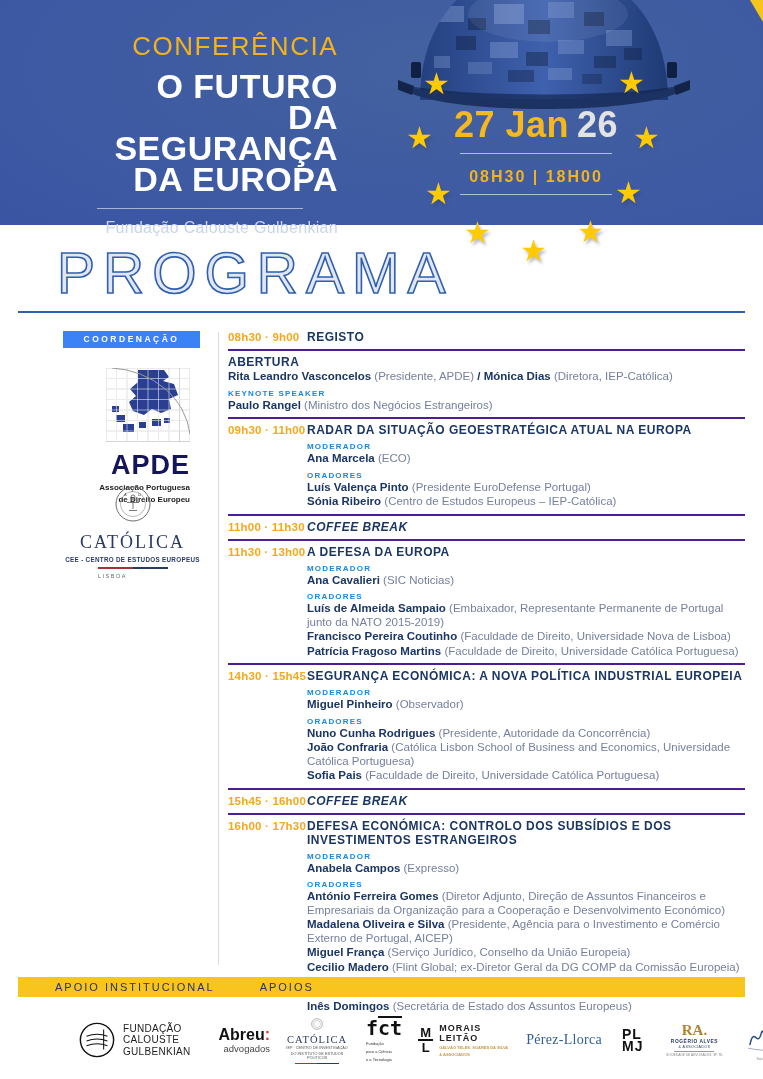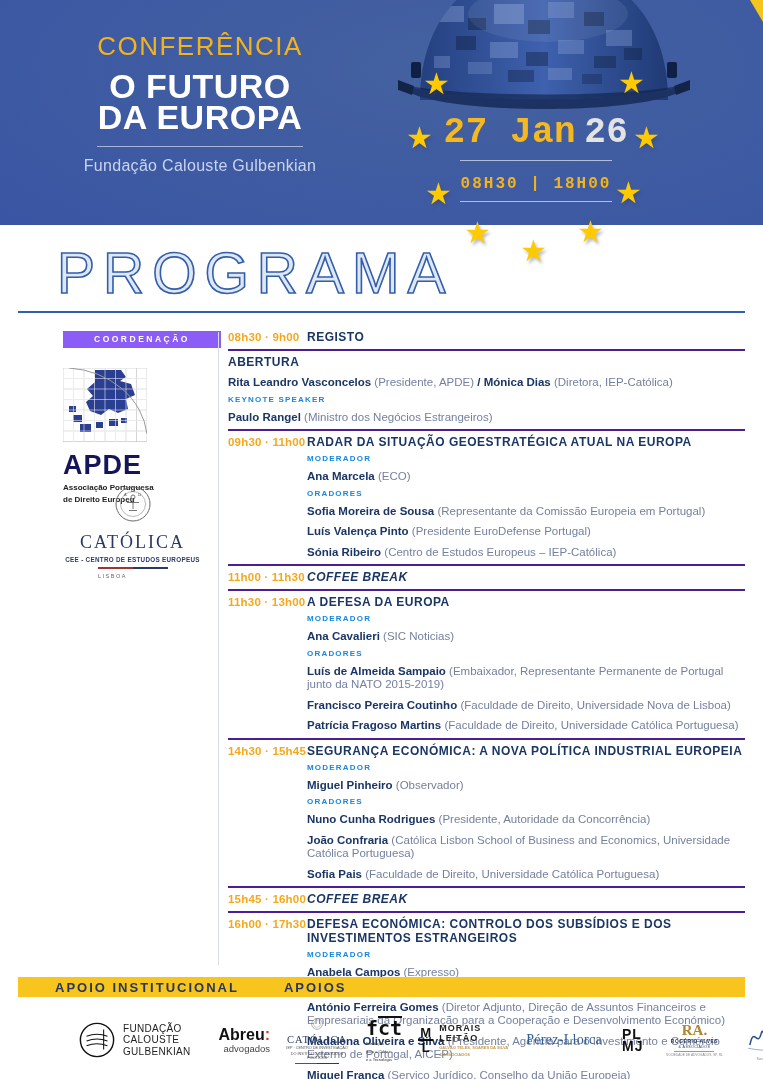--- a/index.html
+++ b/index.html
@@ -4,75 +4,75 @@
 <style>
   html,body{margin:0;padding:0;background:#ffffff;}
   .poster{position:relative;width:763px;height:1079px;background:#ffffff;overflow:hidden;
           font-family:"Liberation Sans",sans-serif;}
 
   
   .banner{position:absolute;left:0;top:0;width:763px;height:225px;
           background:radial-gradient(130% 170% at 60% 30%, #44619f 0%, #3b57a4 55%, #32499a 100%);}
   .corner-accent{position:absolute;right:0;top:0;width:13px;height:22px;background:#F5C51D;
                  clip-path:polygon(0 0,100% 0,100% 100%);}
-  .header-left{position:absolute;left:62px;top:31px;width:276px;text-align:center;}
+  .header-left{position:absolute;left:62px;top:31px;width:276px;text-align:right;}
   .kicker{font-size:26px;font-weight:400;letter-spacing:1.5px;color:#F2B31D;}
   .title-line{font-size:34px;font-weight:800;line-height:31px;color:#ffffff;letter-spacing:.5px;margin-top:0;}
   .title-wrap{margin-top:9px;}
   .hdr-divider{width:206px;height:1px;background:rgba(255,255,255,.55);margin:13px auto 0;}
   .venue{font-size:16px;font-weight:300;color:#C9D4F0;margin-top:10px;letter-spacing:.3px;}
 
-  .date-block{position:absolute;left:425px;top:112px;width:222px;text-align:center;font-family:Liberation Mono, monospace;}
+  .date-block{position:absolute;left:425px;top:104px;width:222px;text-align:center;}
   .date-line{font-size:36px;font-weight:800;letter-spacing:.5px;}
   .date-day{color:#F5B81E;}
   .date-year{color:#E3E3E3;margin-left:8px;}
   .date-rule{width:152px;height:1px;background:rgba(255,255,255,.6);margin:7px auto 0;}
   .hours{font-size:16px;font-weight:600;letter-spacing:2px;color:#F2B31D;margin-top:14px;}
   .date-rule2{width:152px;height:1px;background:rgba(255,255,255,.6);margin:8px auto 0;}
 
   .helmet{position:absolute;left:398px;top:0;width:292px;height:112px;}
   .star{position:absolute;font-size:30px;line-height:1;color:#FFCB00;
         text-shadow:2px 3px 3px rgba(60,65,90,.35);z-index:5;}
 
   
   .programa{position:absolute;left:57px;top:240px;font-size:57px;font-weight:400;letter-spacing:8px;
             color:rgba(47,95,174,.15);-webkit-text-stroke:1.6px #2F5FAE;}
   .programa-rule{position:absolute;left:18px;right:18px;top:311px;height:1.5px;background:#2F5FAE;}
 
   
-  .coord-badge{position:absolute;left:63px;top:331px;width:158px;height:17px;background:#8b5cf6;
+  .coord-badge{position:absolute;left:63px;top:331px;width:137px;height:17px;background:#3b82f6;
                color:#fff;font-size:8.5px;font-weight:700;letter-spacing:2.5px;text-align:center;line-height:17px;}
-  .apde-block{position:absolute;left:63px;top:368px;width:139px;text-align:left;}
+  .apde-block{position:absolute;left:51px;top:368px;width:139px;text-align:right;}
   .apde-name{font-size:27px;font-weight:800;color:#15155A;letter-spacing:1px;margin-top:4px;}
   .apde-caption{font-size:8px;line-height:9.5px;color:#222;margin-top:2px;font-weight:600;}
   .catolica-block{position:absolute;left:63px;top:485px;width:139px;text-align:center;}
   .catolica-name{font-family:"Liberation Serif",serif;font-size:18px;letter-spacing:2px;color:#2A3A66;margin-top:5px;}
   .catolica-caption{font-size:6.3px;font-weight:700;color:#2A3A66;letter-spacing:.3px;margin-top:3px;}
   .catolica-bar{width:70px;height:2px;margin:4px auto 0;background:linear-gradient(to right,#A23333 50%,#2A3A66 50%);}
   .catolica-city{font-size:5.5px;color:#666;letter-spacing:1.5px;margin-top:4px;text-align:left;padding-left:35px;}
 
   .col-divider{position:absolute;left:218px;top:332px;width:1px;height:633px;background:#D8DCE6;}
 
   
   .program-list{position:absolute;left:228px;top:326px;width:517px;}
   .session{display:flex;padding:4px 0 5px;border-bottom:2px solid #4c1d95;}
   .session:last-child{border-bottom:none;}
   .s-time{flex:0 0 79px;font-size:11.5px;font-weight:700;color:#F5A81C;letter-spacing:.2px;line-height:14px;}
   .s-body{flex:1;min-width:0;}
   .s-title{font-size:12px;font-weight:700;color:#1B3665;letter-spacing:.5px;line-height:14px;}
   .s-title.it{font-style:italic;}
   .s-label{font-size:8px;font-weight:700;color:#1787E0;letter-spacing:1.2px;line-height:9px;margin-top:5px;}
-  .s-person{font-size:11.5px;line-height:13.5px;margin-top:7px;}
+  .s-person{font-size:11.5px;line-height:13.5px;margin-top:1px;}
   .s-person .nm{font-weight:700;color:#1B3665;}
   .s-person .rl{font-weight:400;color:#75809E;}
 
   
   .apoio-bar{position:absolute;left:18px;right:18px;top:977px;height:20px;background:#F7C51D;
              display:flex;align-items:center;}
-  .apoio-label{font-size:13px;font-weight:700;letter-spacing:2px;color:#26365F;text-align:center;}
+  .apoio-label{font-size:11px;font-weight:400;letter-spacing:2px;color:#26365F;text-align:center;}
   .apoio-inst{margin-left:37px;}
   .apoio-sup{margin-left:45px;}
 
   .logos{position:absolute;left:78px;right:14px;top:1008px;height:64px;display:flex;align-items:center;}
   .logo{flex:0 0 auto;}
   .gulbenkian{display:flex;align-items:center;gap:7px;}
   .gulb-text{font-size:10px;line-height:11.5px;font-weight:500;color:#222;letter-spacing:.3px;}
   .foot-div{width:1px;height:42px;background:#CCCCCC;margin:0 12px 0 14px;}
   .abreu{text-align:right;margin-left:2px;}
   .abreu-name{font-size:16px;font-weight:800;color:#111;}
@@ -106,20 +106,21 @@
 </head>
 <body>
 
 <div class="poster">
 
   <div class="banner">
     <div class="header-left">
       <div class="kicker">CONFERÊNCIA</div>
       <div class="title-wrap">
         <div class="title-line">O FUTURO</div>
+        <div class="title-line">DA SEGURANÇA</div>
         <div class="title-line">DA EUROPA</div>
       </div>
       <div class="hdr-divider"></div>
       <div class="venue">Fundação Calouste Gulbenkian</div>
     </div>
 
     <svg class="helmet" viewBox="0 0 292 112">
       <defs>
         <linearGradient id="hg" x1="0" y1="0" x2="1" y2="0">
           <stop offset="0" stop-color="#24407f"></stop>
@@ -238,21 +239,20 @@
           <div class="s-person"><span class="nm">Paulo Rangel</span><span class="rl"> (Ministro dos Negócios Estrangeiros)</span></div>
         </div>
       </div>
       <div class="session">
         <div class="s-time">09h30 · 11h00</div>
         <div class="s-body">
           <div class="s-title">RADAR DA SITUAÇÃO GEOESTRATÉGICA ATUAL NA EUROPA</div>
           <div class="s-label">MODERADOR</div>
           <div class="s-person"><span class="nm">Ana Marcela</span><span class="rl"> (ECO)</span></div>
           <div class="s-label">ORADORES</div>
-          <div class="s-person"><span class="nm">Sofia Moreira de Sousa</span><span class="rl"> (Representante da Comissão Europeia em Portugal)</span></div>
           <div class="s-person"><span class="nm">Luís Valença Pinto</span><span class="rl"> (Presidente EuroDefense Portugal)</span></div>
           <div class="s-person"><span class="nm">Sónia Ribeiro</span><span class="rl"> (Centro de Estudos Europeus – IEP-Católica)</span></div>
         </div>
       </div>
       <div class="session">
         <div class="s-time">11h00 · 11h30</div>
         <div class="s-body">
           <div class="s-title it">COFFEE BREAK</div>
         </div>
       </div>

